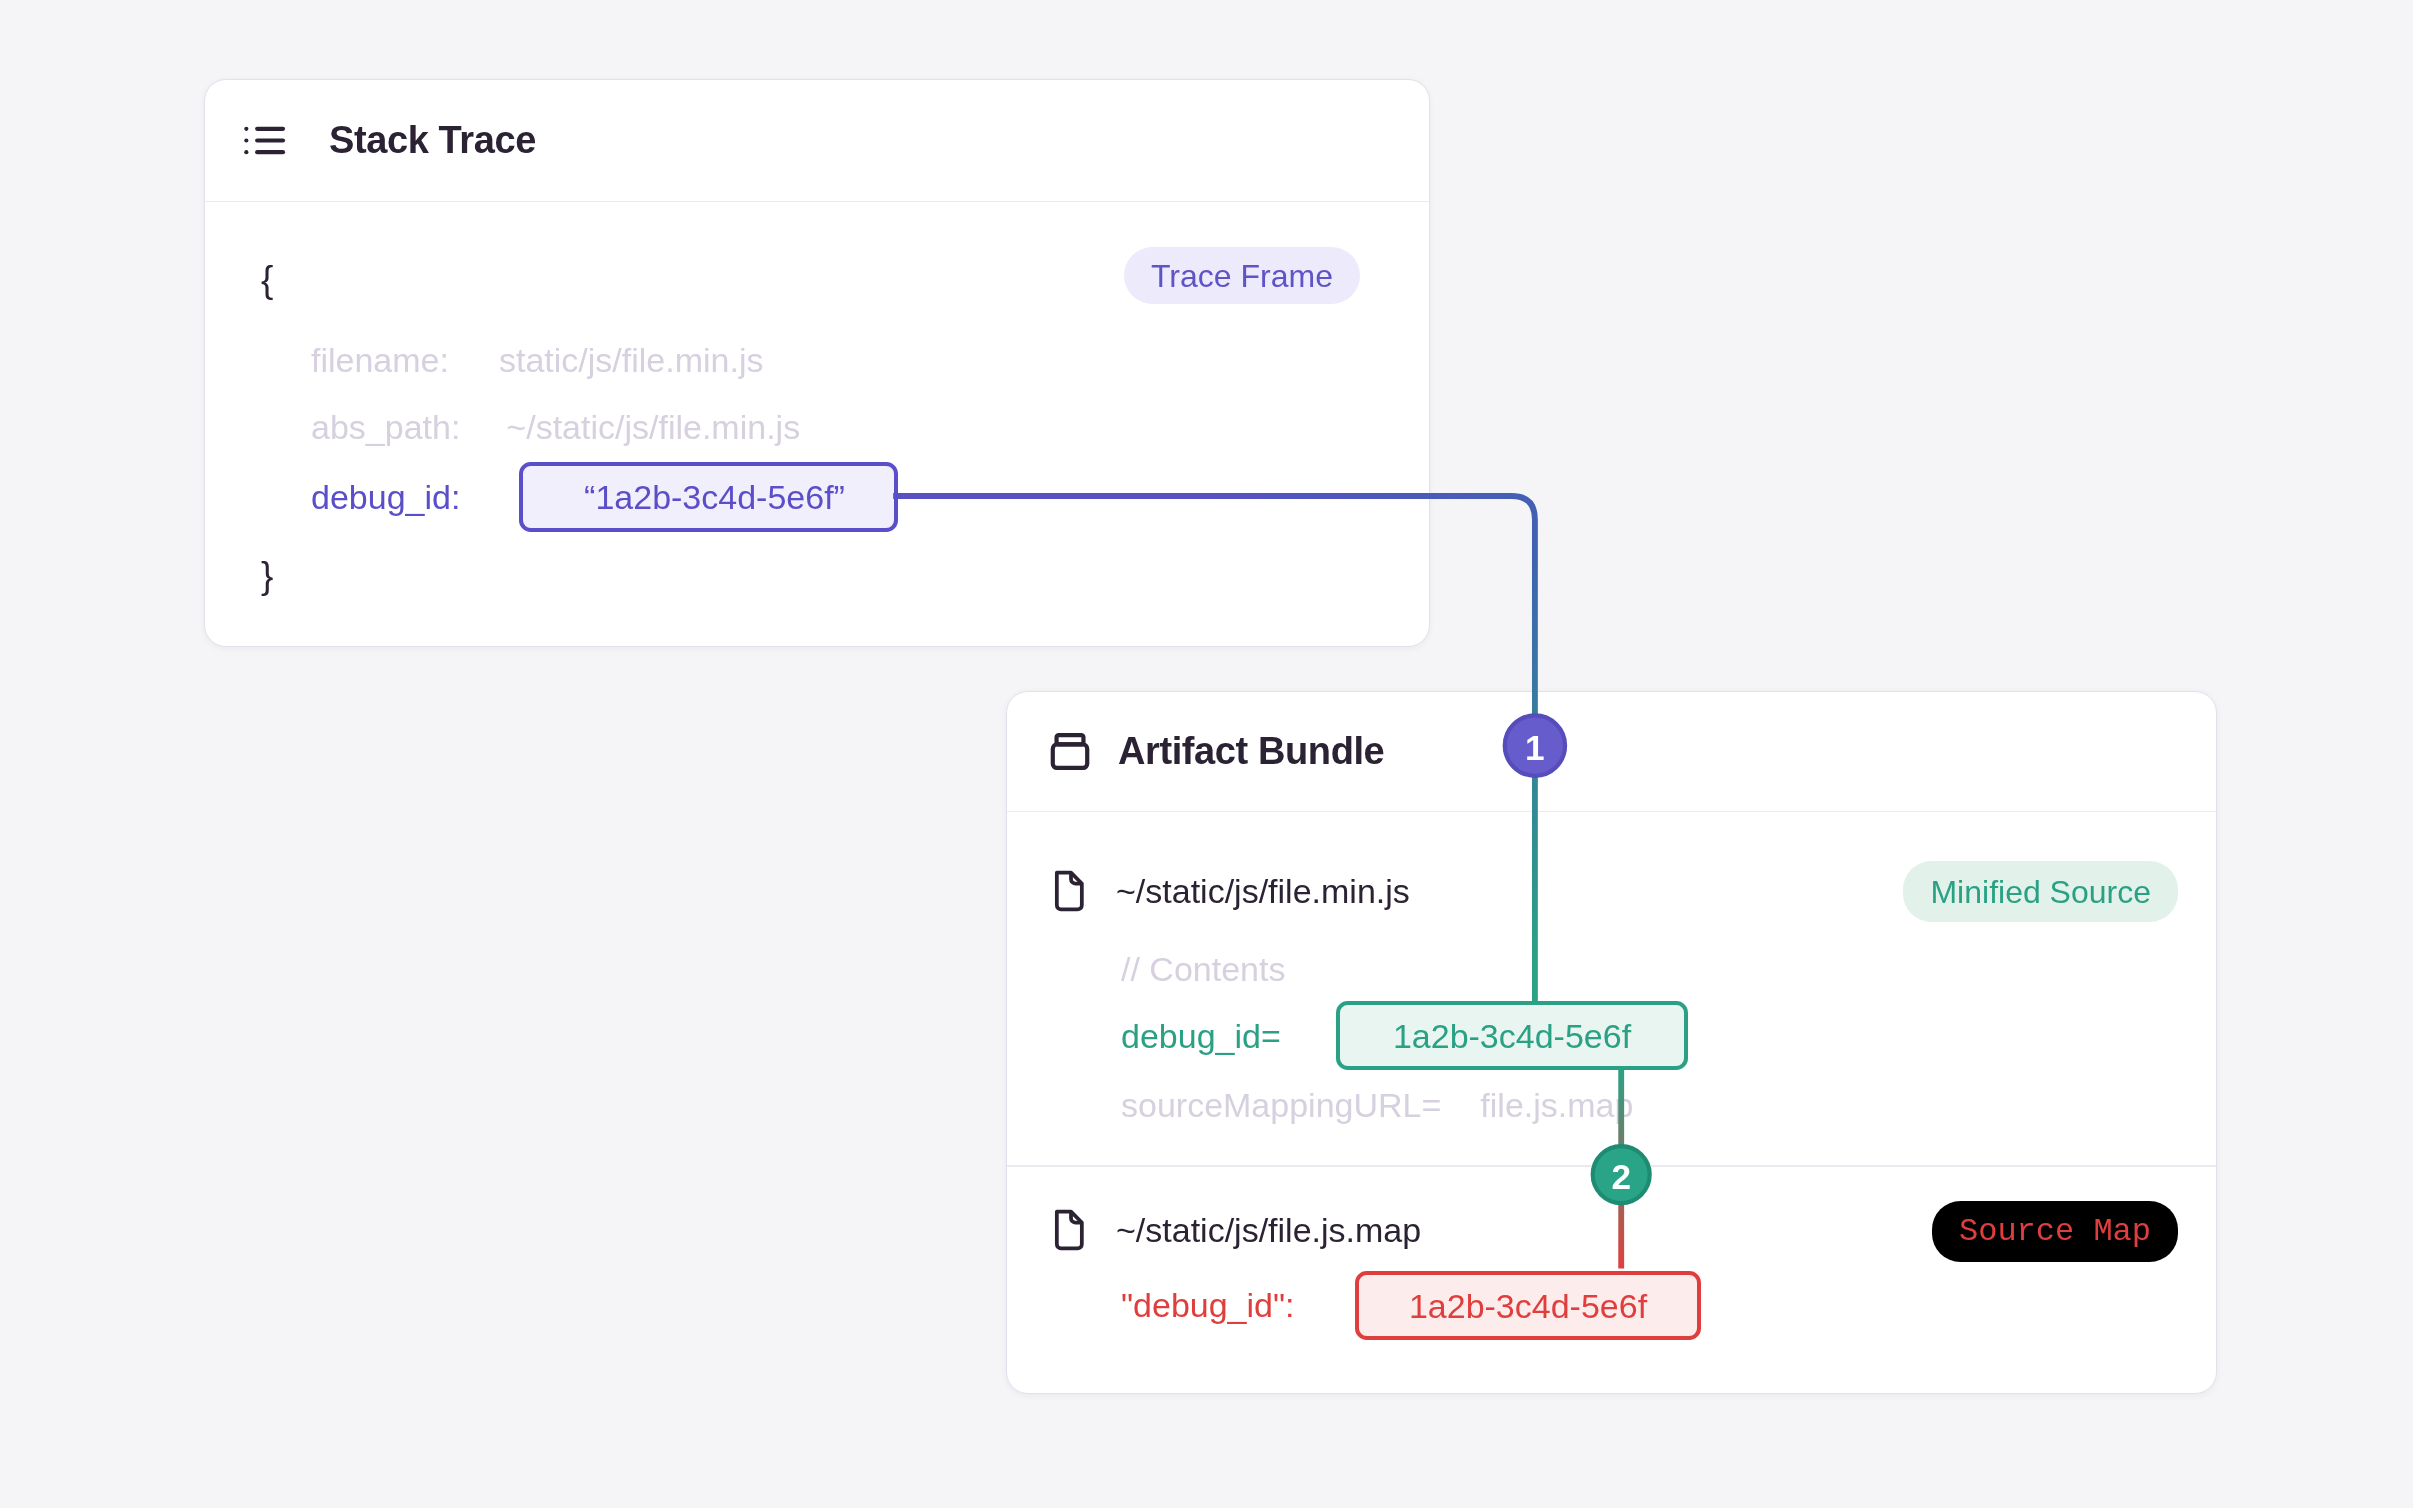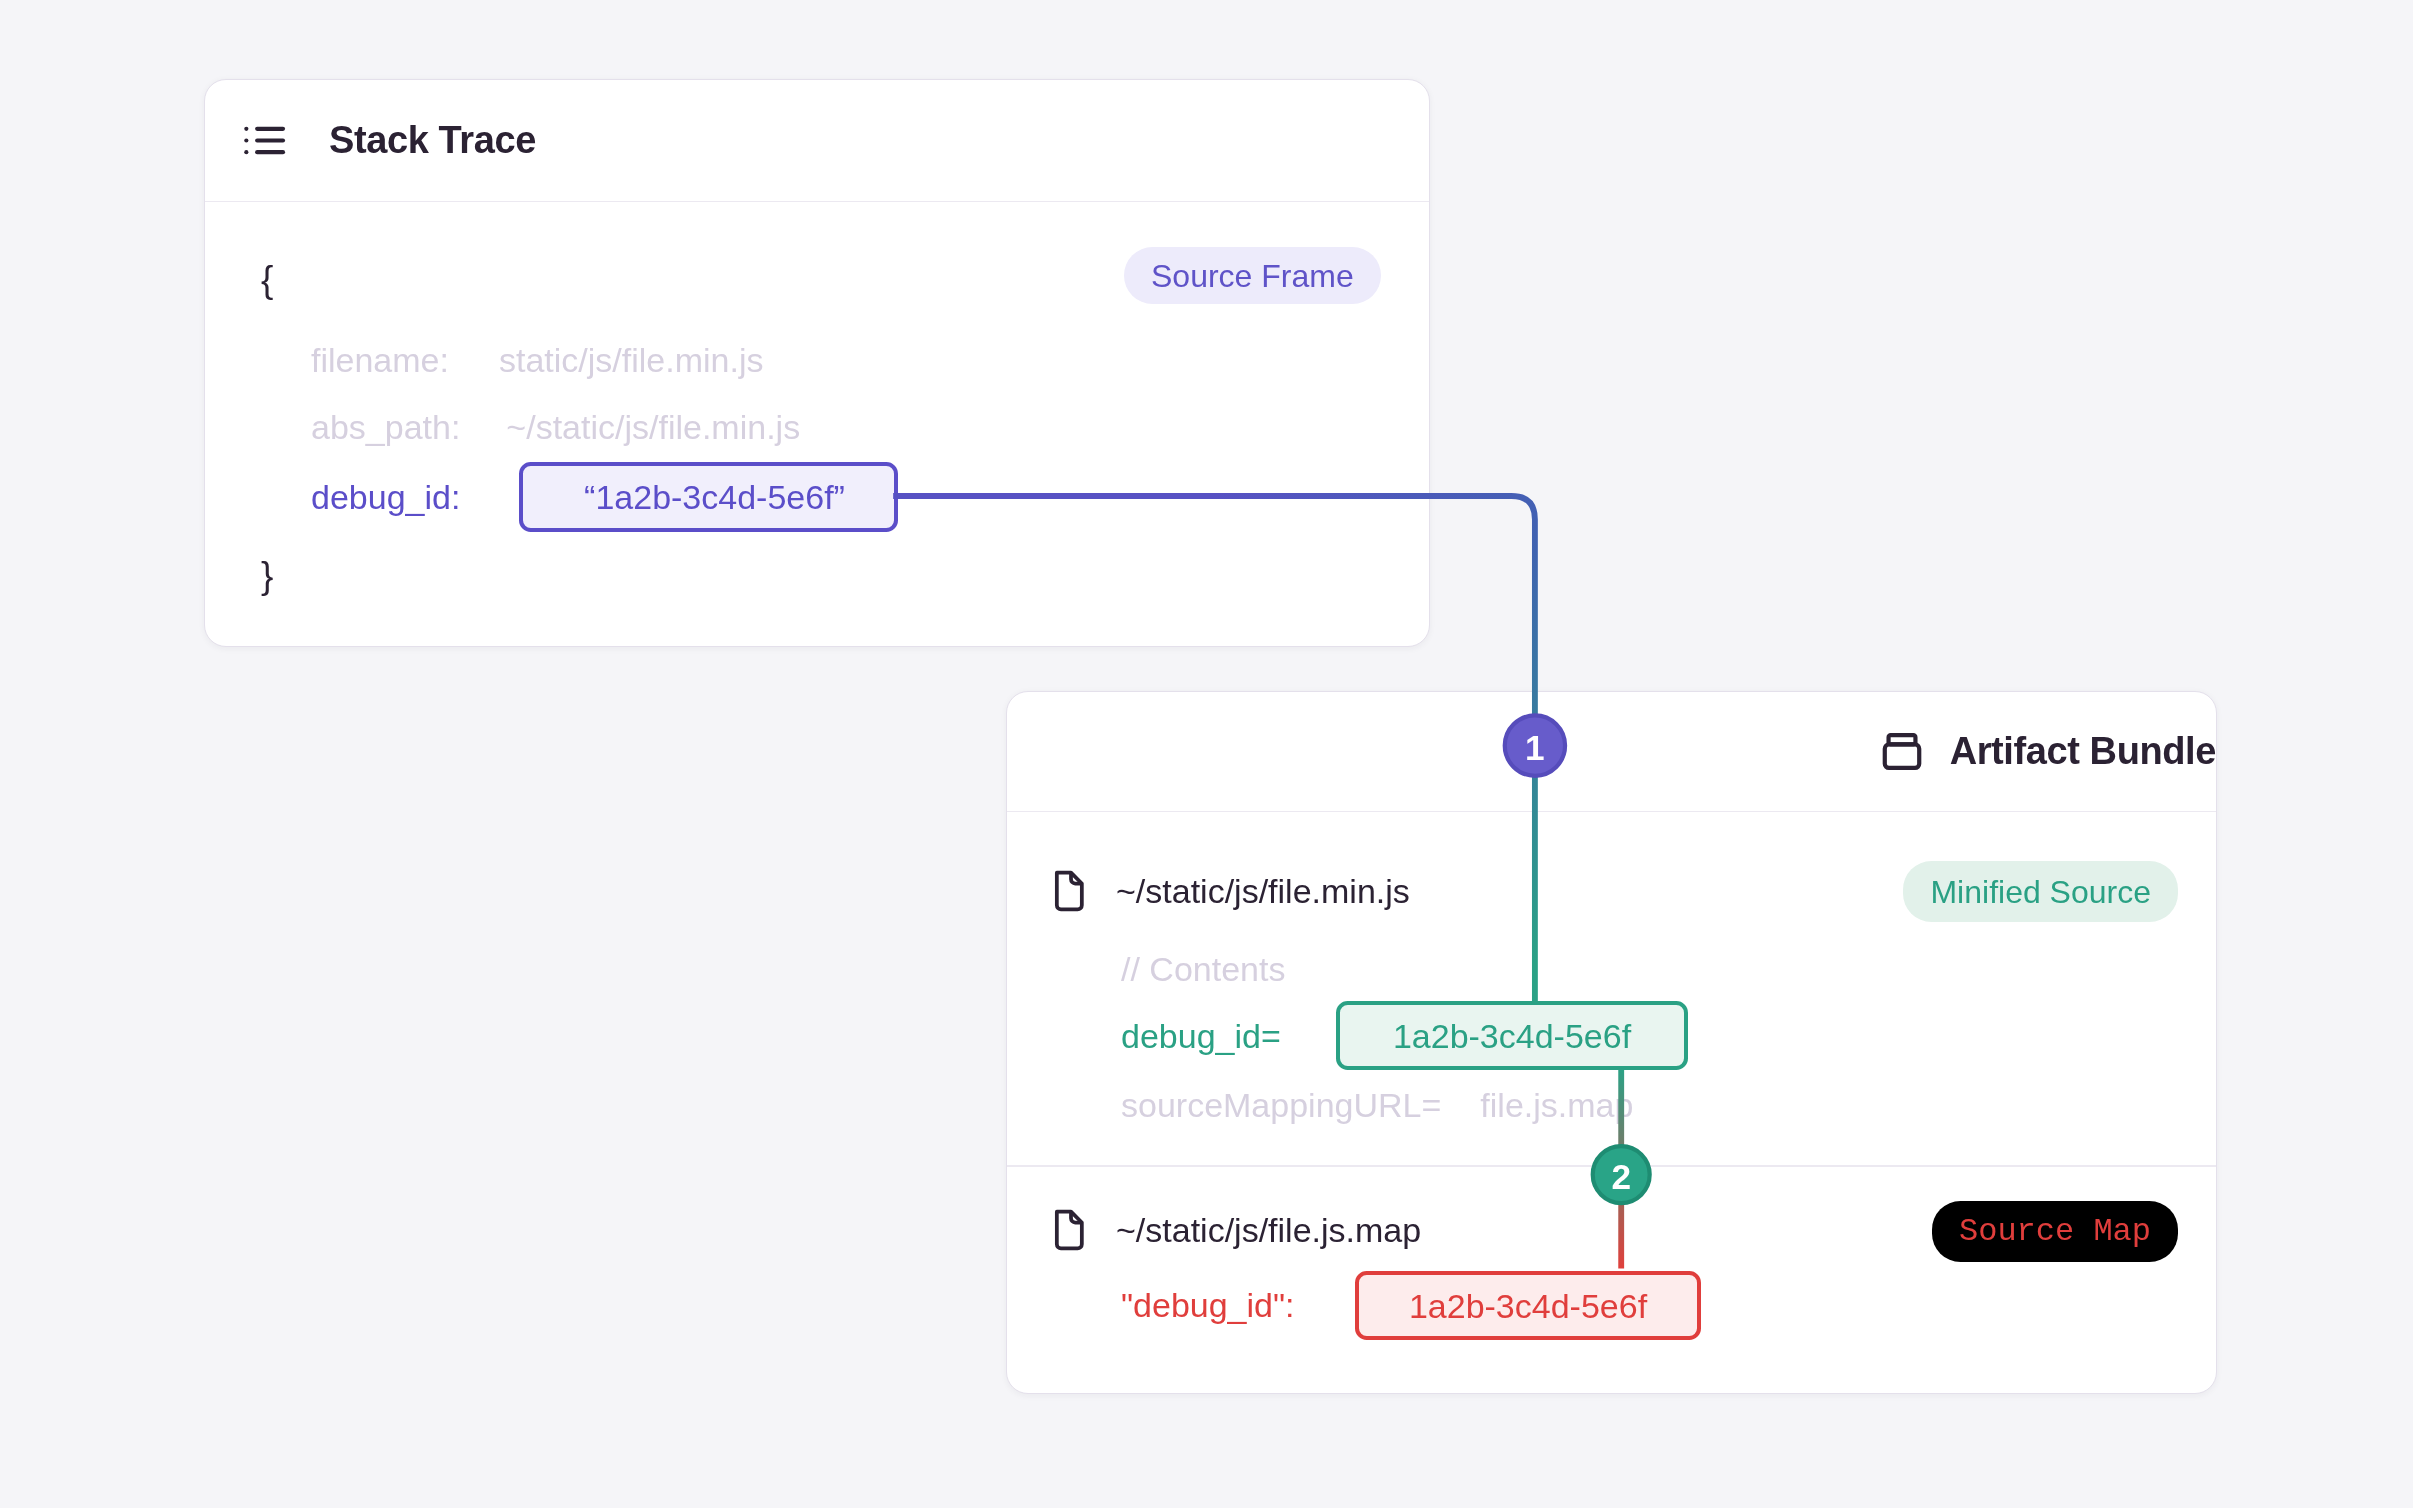--- a/index.html
+++ b/index.html
@@ -94,21 +94,21 @@
             <line x1="17" y1="9" x2="48" y2="9"></line>
             <line x1="17" y1="23" x2="48" y2="23"></line>
             <line x1="17" y1="37" x2="48" y2="37"></line>
           </g>
         </svg>
       </span>
       <span class="card-title" style="margin-left:41px;">Stack Trace</span>
     </div>
 
     <div>
-      <span class="badge badge-purple" style="left:919px;top:167px;height:57px;">Source Frame</span>
+      <span class="badge badge-purple" style="left:919px;top:167px;height:57px;">Trace Frame</span>
 
       <div class="code-line t-dark" style="left:56px;top:199px;font-size:37px;">{</div>
 
       <div class="code-line" style="left:106px;top:280px;">
         <span class="t-muted">filename:</span>
         <span class="t-muted" style="margin-left:50px;">static/js/file.min.js</span>
       </div>
 
       <div class="code-line" style="left:106px;top:347px;">
         <span class="t-muted">abs_path:</span>
@@ -118,21 +118,21 @@
       <div class="code-line" style="left:106px;top:417px;">
         <span class="t-purple">debug_id:</span>
       </div>
       <span class="chip chip-purple" style="left:314px;top:382px;width:379px;height:70px;padding-left:12px;">“1a2b-3c4d-5e6f”</span>
 
       <div class="code-line t-dark" style="left:56px;top:495px;font-size:37px;">}</div>
     </div>
   </section>
 
   <section class="card" style="left:1006px;top:691px;width:1209px;height:701px;">
-    <div class="card-header" style="height:119px;justify-content:flex-end;">
+    <div class="card-header" style="height:119px;padding-left:42px;">
       <span class="hdr-icon">
         <svg width="42" height="42" viewBox="0 0 50 50" fill="none">
           <g stroke="#2B2233" stroke-width="5" stroke-linejoin="round">
             <rect x="9" y="5" width="32" height="11" rx="2.5"></rect>
             <rect x="4.5" y="16" width="41" height="28" rx="5"></rect>
           </g>
         </svg>
       </span>
       <span class="card-title" style="margin-left:27px;">Artifact Bundle</span>
     </div>

